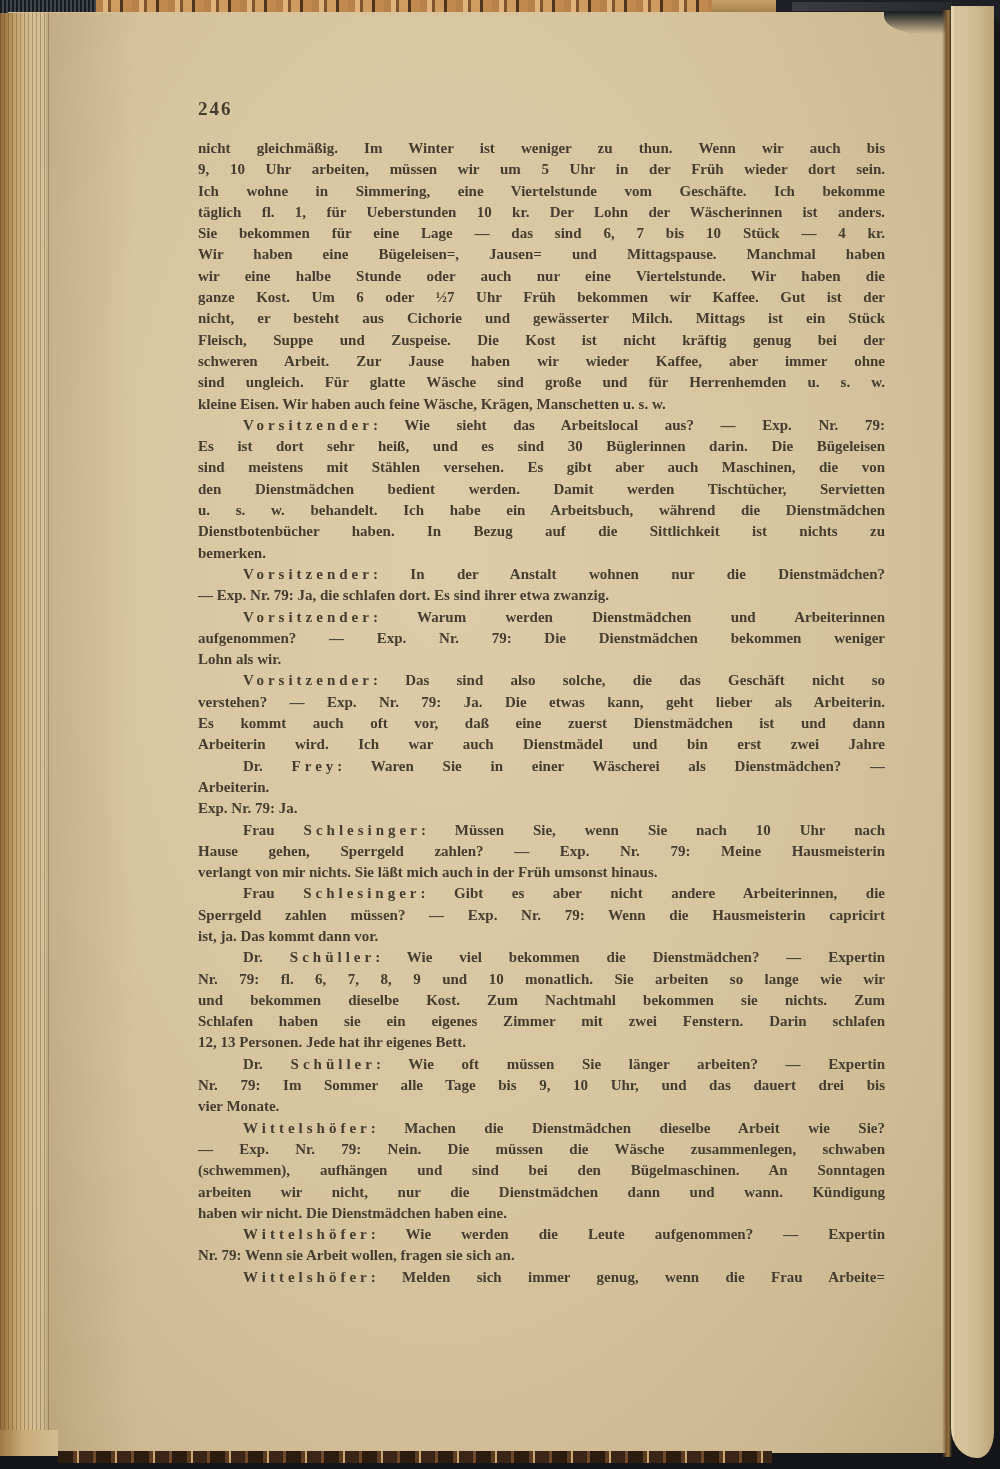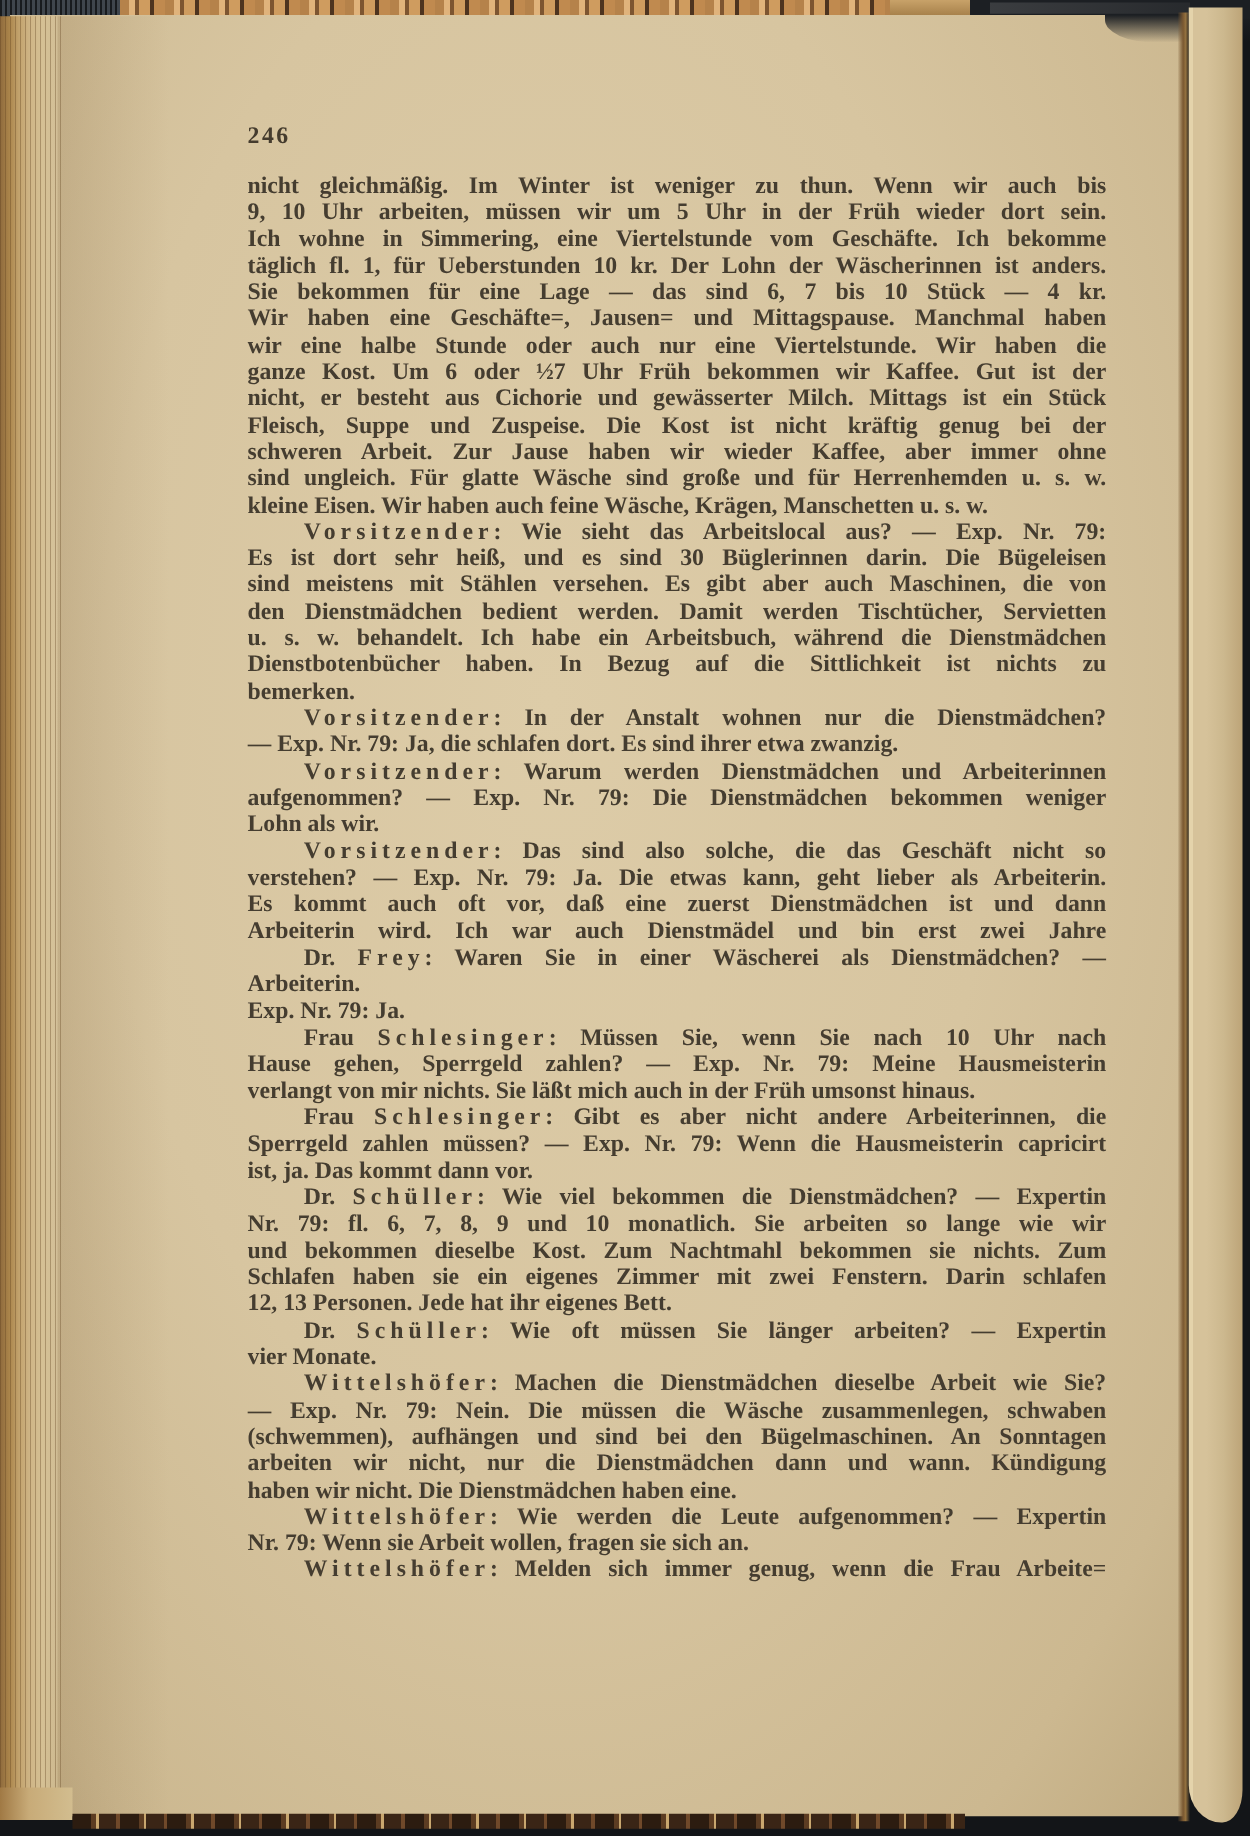--- a/index.html
+++ b/index.html
@@ -75,21 +75,21 @@
     position:absolute;left:0;top:1430px;width:58px;height:26px;
     background:linear-gradient(90deg,#a07944,#c8ab78 40%,#d2bd8f);
   }
   
   .page-number{
     position:absolute;left:190px;top:86px;
     font-size:19px;font-weight:700;letter-spacing:2px;color:#453c2e;
   }
   .text-block{
     position:absolute;left:190px;top:126px;width:687px;
-    color:#453d30;font-size:19px;font-weight:700;
+    color:#453d30;font-size:15px;font-weight:700;
   }
   .line{
     height:21.3px;line-height:21.3px;overflow:hidden;
     text-align:justify;text-align-last:justify;white-space:normal;
   }
   .line.last{text-align-last:left;}
   .line.indent{text-indent:45px;}
   .spaced{letter-spacing:4px;}
 </style>
 </head>
@@ -102,21 +102,21 @@
 <div class="cloth-top-right-streak"></div>
 
 <div class="page">
   <div class="page-number">246</div>
   <div class="text-block">
       <div class="line"><span>nicht gleichmäßig. Im Winter ist weniger zu thun. Wenn wir auch bis</span></div>
       <div class="line"><span>9, 10 Uhr arbeiten, müssen wir um 5 Uhr in der Früh wieder dort sein.</span></div>
       <div class="line"><span>Ich wohne in Simmering, eine Viertelstunde vom Geschäfte. Ich bekomme</span></div>
       <div class="line"><span>täglich fl. 1, für Ueberstunden 10 kr. Der Lohn der Wäscherinnen ist anders.</span></div>
       <div class="line"><span>Sie bekommen für eine Lage — das sind 6, 7 bis 10 Stück — 4 kr.</span></div>
-      <div class="line"><span>Wir haben eine Geschäfte=, Jausen= und Mittagspause. Manchmal haben</span></div>
+      <div class="line"><span>Wir haben eine Bügeleisen=, Jausen= und Mittagspause. Manchmal haben</span></div>
       <div class="line"><span>wir eine halbe Stunde oder auch nur eine Viertelstunde. Wir haben die</span></div>
       <div class="line"><span>ganze Kost. Um 6 oder ½7 Uhr Früh bekommen wir Kaffee. Gut ist der</span></div>
       <div class="line"><span>nicht, er besteht aus Cichorie und gewässerter Milch. Mittags ist ein Stück</span></div>
       <div class="line"><span>Fleisch, Suppe und Zuspeise. Die Kost ist nicht kräftig genug bei der</span></div>
       <div class="line"><span>schweren Arbeit. Zur Jause haben wir wieder Kaffee, aber immer ohne</span></div>
       <div class="line"><span>sind ungleich. Für glatte Wäsche sind große und für Herrenhemden u. s. w.</span></div>
       <div class="line last"><span>kleine Eisen. Wir haben auch feine Wäsche, Krägen, Manschetten u. s. w.</span></div>
       <div class="line indent"><span class="spaced">Vorsitzender</span><span>: Wie sieht das Arbeitslocal aus? — Exp. Nr. 79:</span></div>
       <div class="line"><span>Es ist dort sehr heiß, und es sind 30 Büglerinnen darin. Die Bügeleisen</span></div>
       <div class="line"><span>sind meistens mit Stählen versehen. Es gibt aber auch Maschinen, die von</span></div>
@@ -141,20 +141,21 @@
       <div class="line last"><span>verlangt von mir nichts. Sie läßt mich auch in der Früh umsonst hinaus.</span></div>
       <div class="line indent"><span>Frau </span><span class="spaced">Schlesinger</span><span>: Gibt es aber nicht andere Arbeiterinnen, die</span></div>
       <div class="line"><span>Sperrgeld zahlen müssen? — Exp. Nr. 79: Wenn die Hausmeisterin capricirt</span></div>
       <div class="line last"><span>ist, ja. Das kommt dann vor.</span></div>
       <div class="line indent"><span>Dr. </span><span class="spaced">Schüller</span><span>: Wie viel bekommen die Dienstmädchen? — Expertin</span></div>
       <div class="line"><span>Nr. 79: fl. 6, 7, 8, 9 und 10 monatlich. Sie arbeiten so lange wie wir</span></div>
       <div class="line"><span>und bekommen dieselbe Kost. Zum Nachtmahl bekommen sie nichts. Zum</span></div>
       <div class="line"><span>Schlafen haben sie ein eigenes Zimmer mit zwei Fenstern. Darin schlafen</span></div>
       <div class="line last"><span>12, 13 Personen. Jede hat ihr eigenes Bett.</span></div>
       <div class="line indent"><span>Dr. </span><span class="spaced">Schüller</span><span>: Wie oft müssen Sie länger arbeiten? — Expertin</span></div>
+      <div class="line"><span>Nr. 79: Im Sommer alle Tage bis 9, 10 Uhr, und das dauert drei bis</span></div>
       <div class="line last"><span>vier Monate.</span></div>
       <div class="line indent"><span class="spaced">Wittelshöfer</span><span>: Machen die Dienstmädchen dieselbe Arbeit wie Sie?</span></div>
       <div class="line"><span>— Exp. Nr. 79: Nein. Die müssen die Wäsche zusammenlegen, schwaben</span></div>
       <div class="line"><span>(schwemmen), aufhängen und sind bei den Bügelmaschinen. An Sonntagen</span></div>
       <div class="line"><span>arbeiten wir nicht, nur die Dienstmädchen dann und wann. Kündigung</span></div>
       <div class="line last"><span>haben wir nicht. Die Dienstmädchen haben eine.</span></div>
       <div class="line indent"><span class="spaced">Wittelshöfer</span><span>: Wie werden die Leute aufgenommen? — Expertin</span></div>
       <div class="line last"><span>Nr. 79: Wenn sie Arbeit wollen, fragen sie sich an.</span></div>
       <div class="line indent"><span class="spaced">Wittelshöfer</span><span>: Melden sich immer genug, wenn die Frau Arbeite=</span></div>
     </div>

